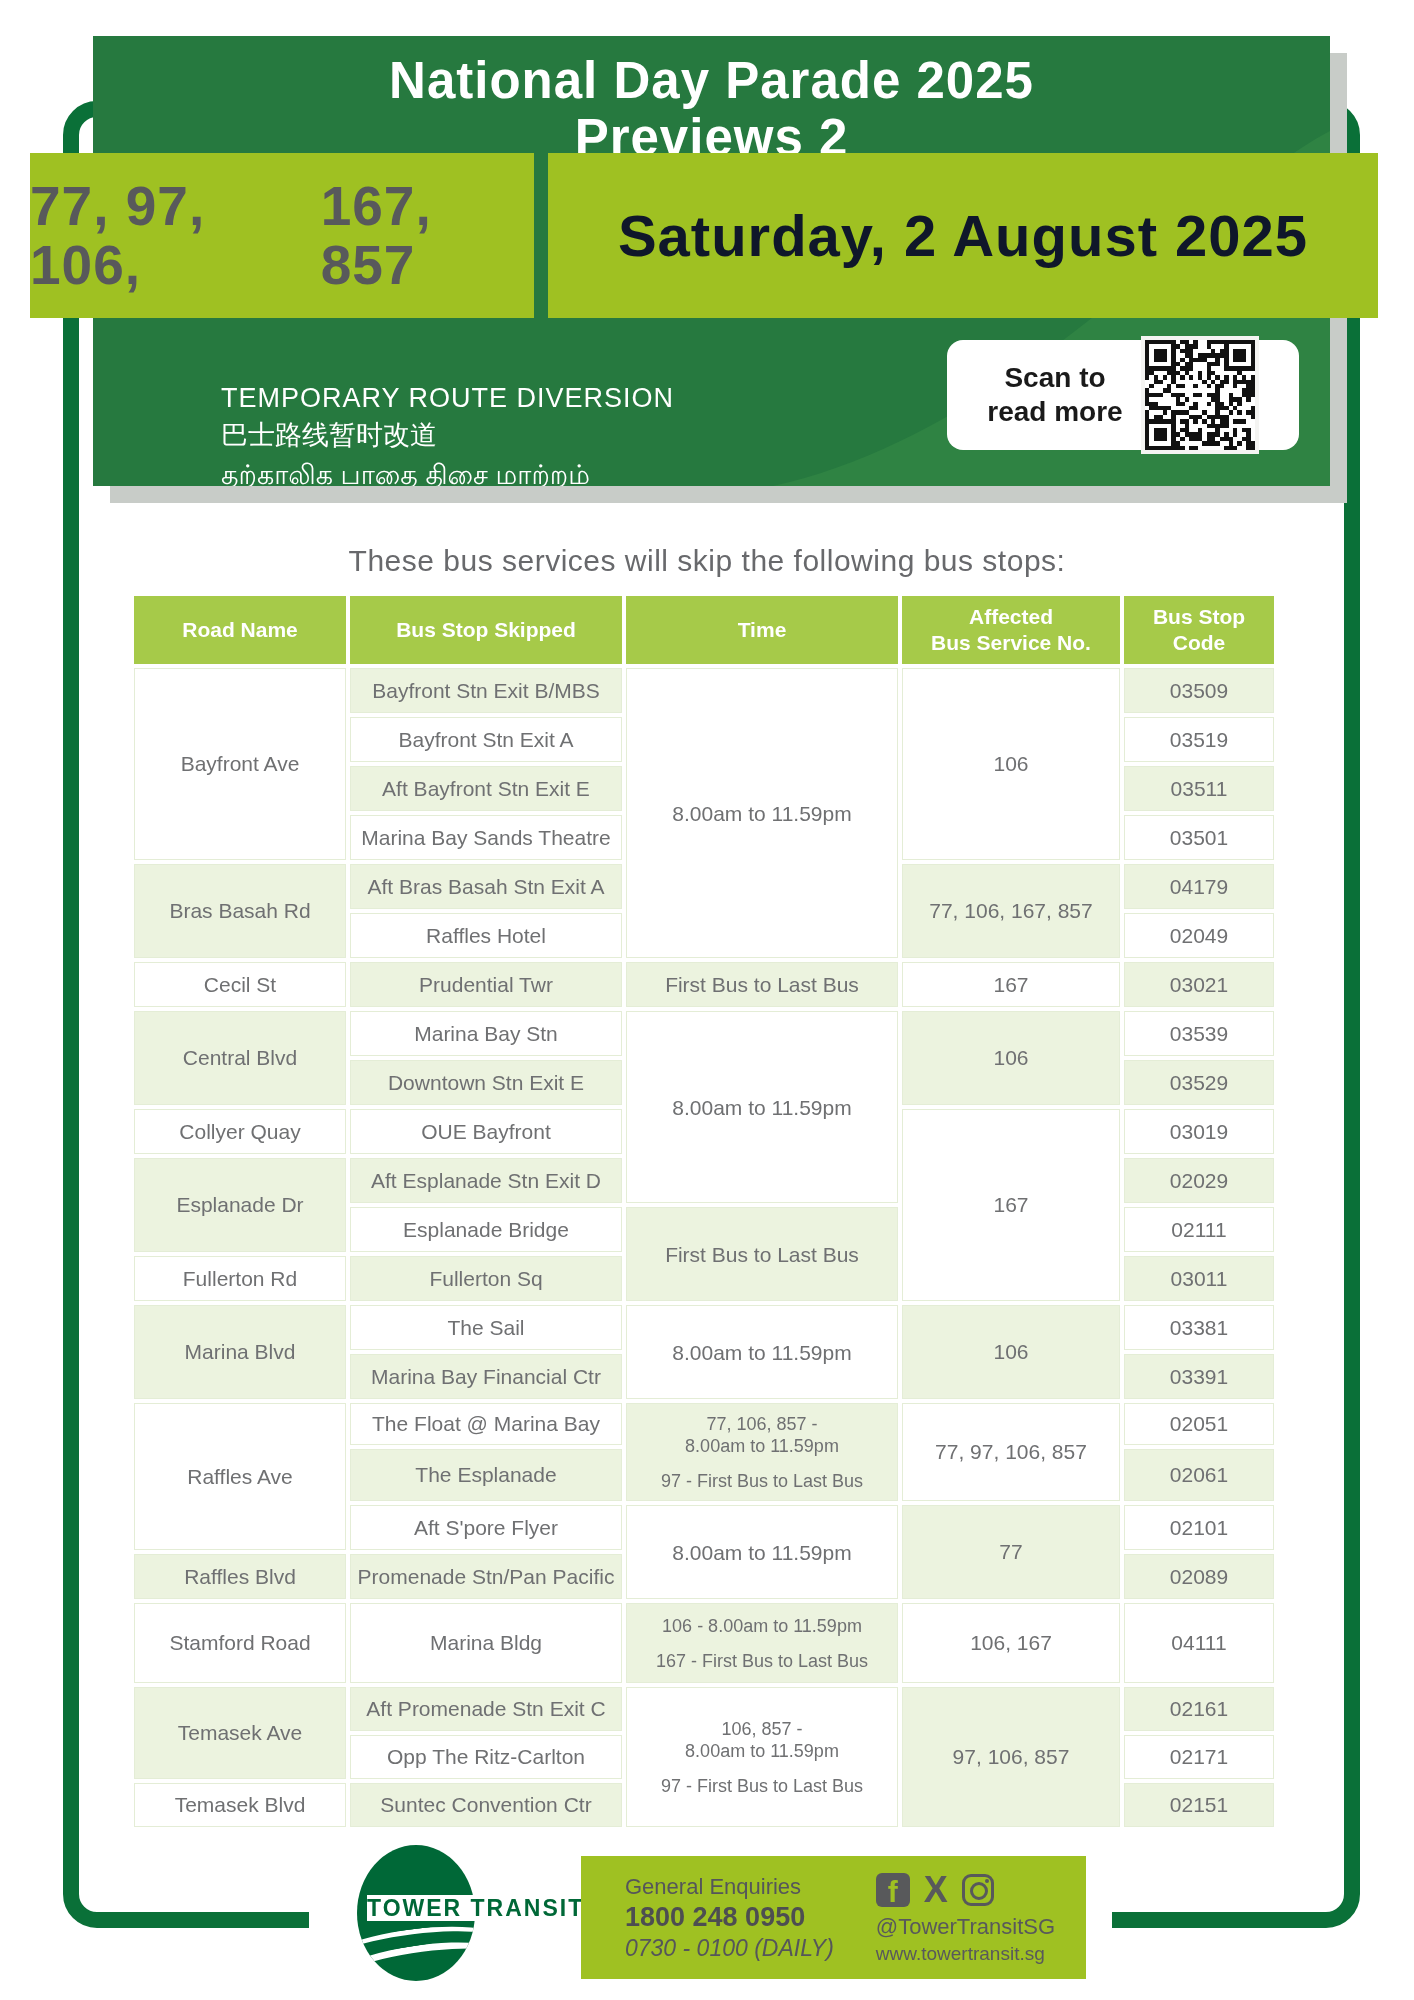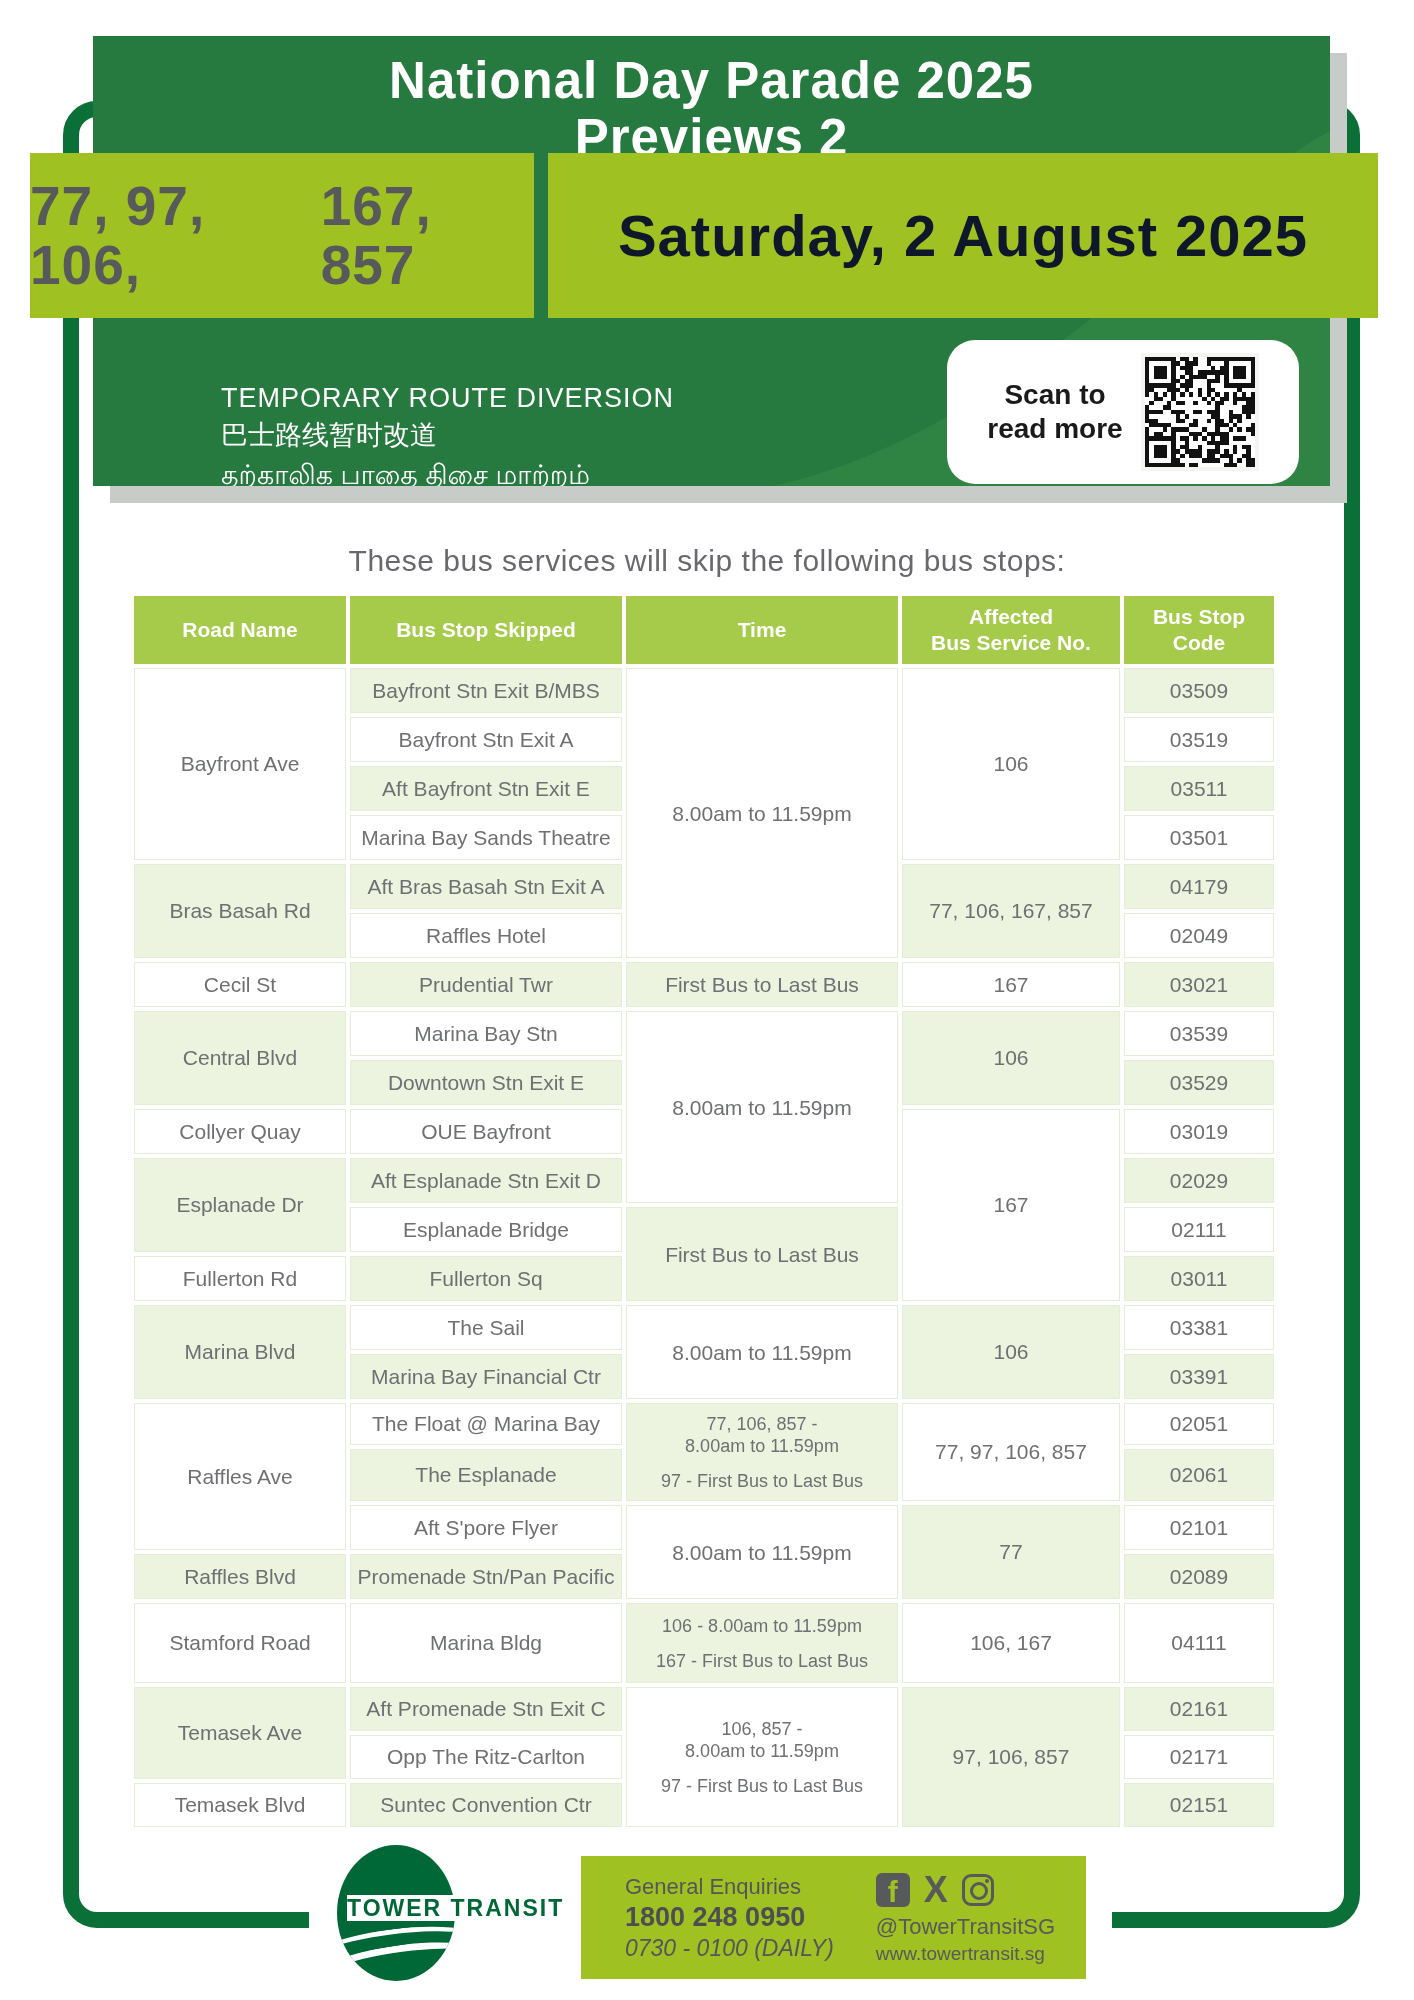--- a/index.html
+++ b/index.html
@@ -33,22 +33,22 @@
   }
   
   .diversion {
     position:absolute; left:128px; top:344px; z-index:3; color:#ffffff;
   }
   .dl1 { font-size:27px; letter-spacing:1px; line-height:36px; }
   .dl2 { font-size:27px; line-height:38px; }
   .dl3 { font-size:27px; line-height:42px; }
   
   .qr-panel {
-    position:absolute; left:947px; top:340px; width:352px; height:144px; background:#ffffff;
-    border-radius:28px; z-index:4; display:flex; align-items:center; justify-content:center; gap:18px;
+    position:absolute; left:947px; top:340px; width:352px; height:110px; background:#ffffff;
+    border-radius:16px; z-index:4; display:flex; align-items:center; justify-content:center; gap:18px;
   }
   .scan-text { text-align:center; color:#1a1a1a; font-weight:700; font-size:28px; line-height:34px; }
   .qr-box { width:118px; height:118px; background:#f4f4f2; display:flex; align-items:center; justify-content:center; }
   
   .intro {
     position:absolute; left:0; top:544px; width:100%; text-align:center; z-index:2;
     color:#68696c; font-size:30px; letter-spacing:0.5px;
   }
   
   .skip-table {
@@ -66,21 +66,21 @@
   }
   td.shade-green { background:#ecf3df; }
   td.shade-white { background:#ffffff; }
   .t-small { font-size:18px; line-height:22px; }
   .t-norm  { line-height:25px; }
   .gap-line { height:13px; }
   
   .footer-card {
     position:absolute; left:309px; top:1837px; width:803px; height:163px; background:#ffffff; z-index:5;
   }
-  .logo { position:absolute; left:28px; top:8px; width:260px; height:136px; }
+  .logo { position:absolute; left:48px; top:8px; width:260px; height:136px; }
   .logo-ellipse {
     position:absolute; left:0; top:0; width:118px; height:136px; background:#006837;
     border-radius:50%; overflow:hidden;
   }
   .logo-arc1, .logo-arc2 {
     position:absolute; left:-40%; width:180%; height:60px; border-radius:50%;
     border-top:5px solid #ffffff;
   }
   .logo-arc1 { top:62%; transform:rotate(-7deg); }
   .logo-arc2 { top:74%; transform:rotate(-9deg); border-top-width:7px; }

